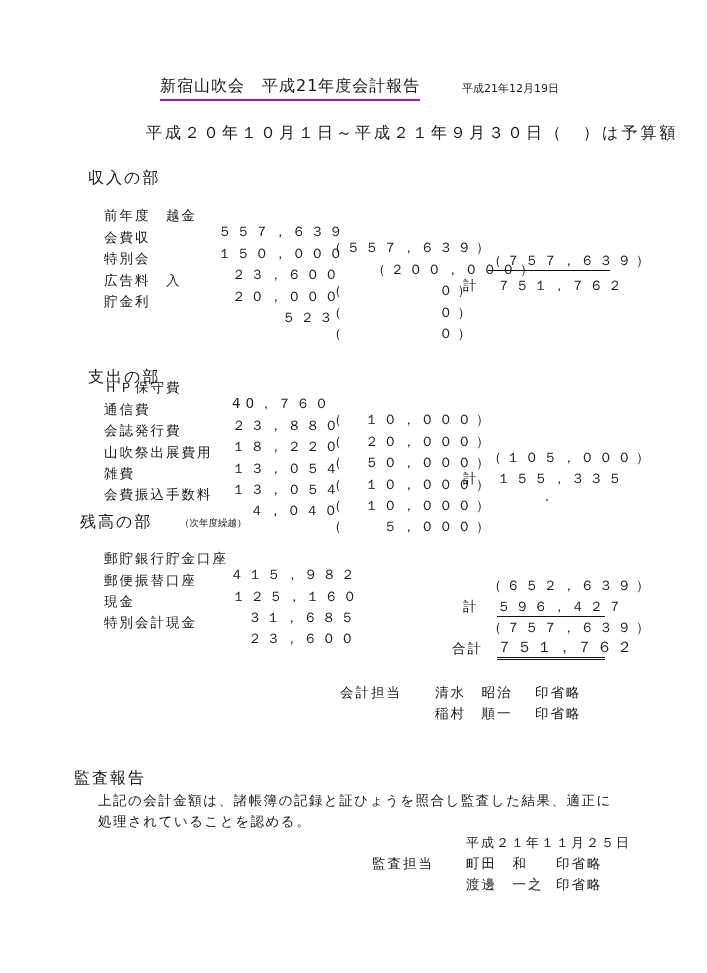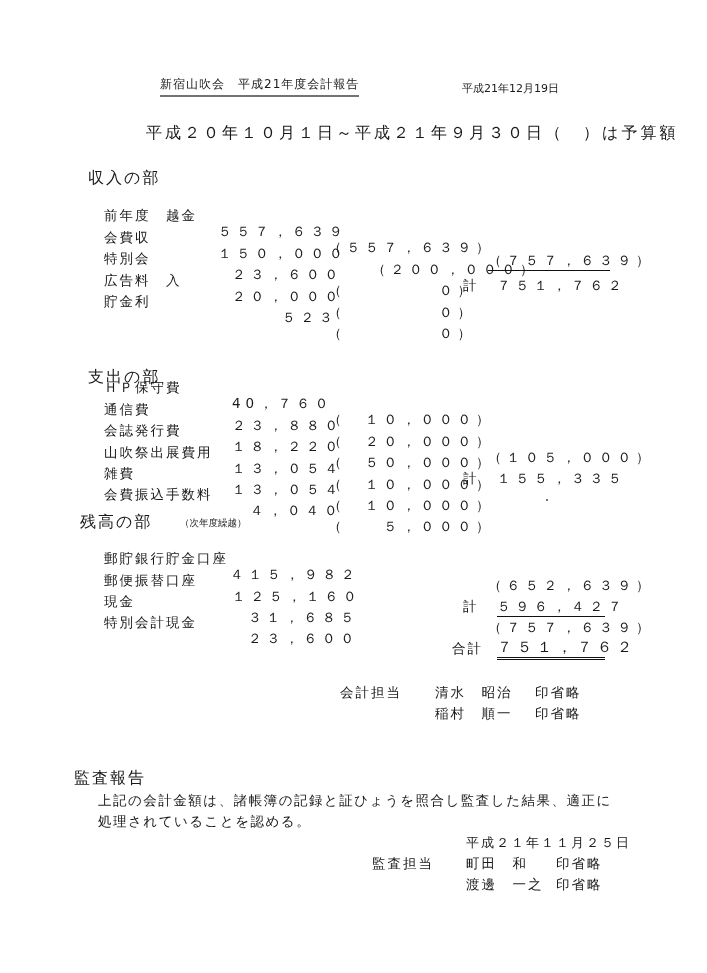--- a/index.html
+++ b/index.html
@@ -1,21 +1,21 @@
 <!DOCTYPE html>
 <html><head>
 <meta charset="utf-8">
 <style>
   html, body { margin: 0; padding: 0; background: #ffffff; }
   body {
     width: 707px; height: 973px; position: relative; overflow: hidden;
     font-family: "DejaVu Sans", sans-serif; color: #1a1a1a;
   }
   .abs { position: absolute; white-space: pre; }
-  .title { left: 160px; top: 76px; font-size: 12px; letter-spacing: 1px; border-bottom: 2px solid #737373; padding-bottom: 2px; }
+  .title { left: 160px; top: 76px; font-size: 16px; letter-spacing: 1px; border-bottom: 2px solid #a21caf; padding-bottom: 2px; }
   .title-date { left: 462px; top: 81px; font-size: 11px; letter-spacing: 0px; }
   .period { left: 146px; top: 123px; font-size: 16px; letter-spacing: 3px; }
   .sec-head { font-size: 16px; letter-spacing: 2px; }
   .row { font-size: 13.5px; height: 21px; }
   .label { position: absolute; left: 104px; letter-spacing: 2px; }
   .num { font-size: 13.5px; letter-spacing: 5px; }
   .ul { border-bottom: 1.5px solid #111; }
   .dul { border-bottom: 3px double #111; }
   .small { font-size: 9.5px; }
   .body-text { font-size: 13.5px; letter-spacing: 2px; }

